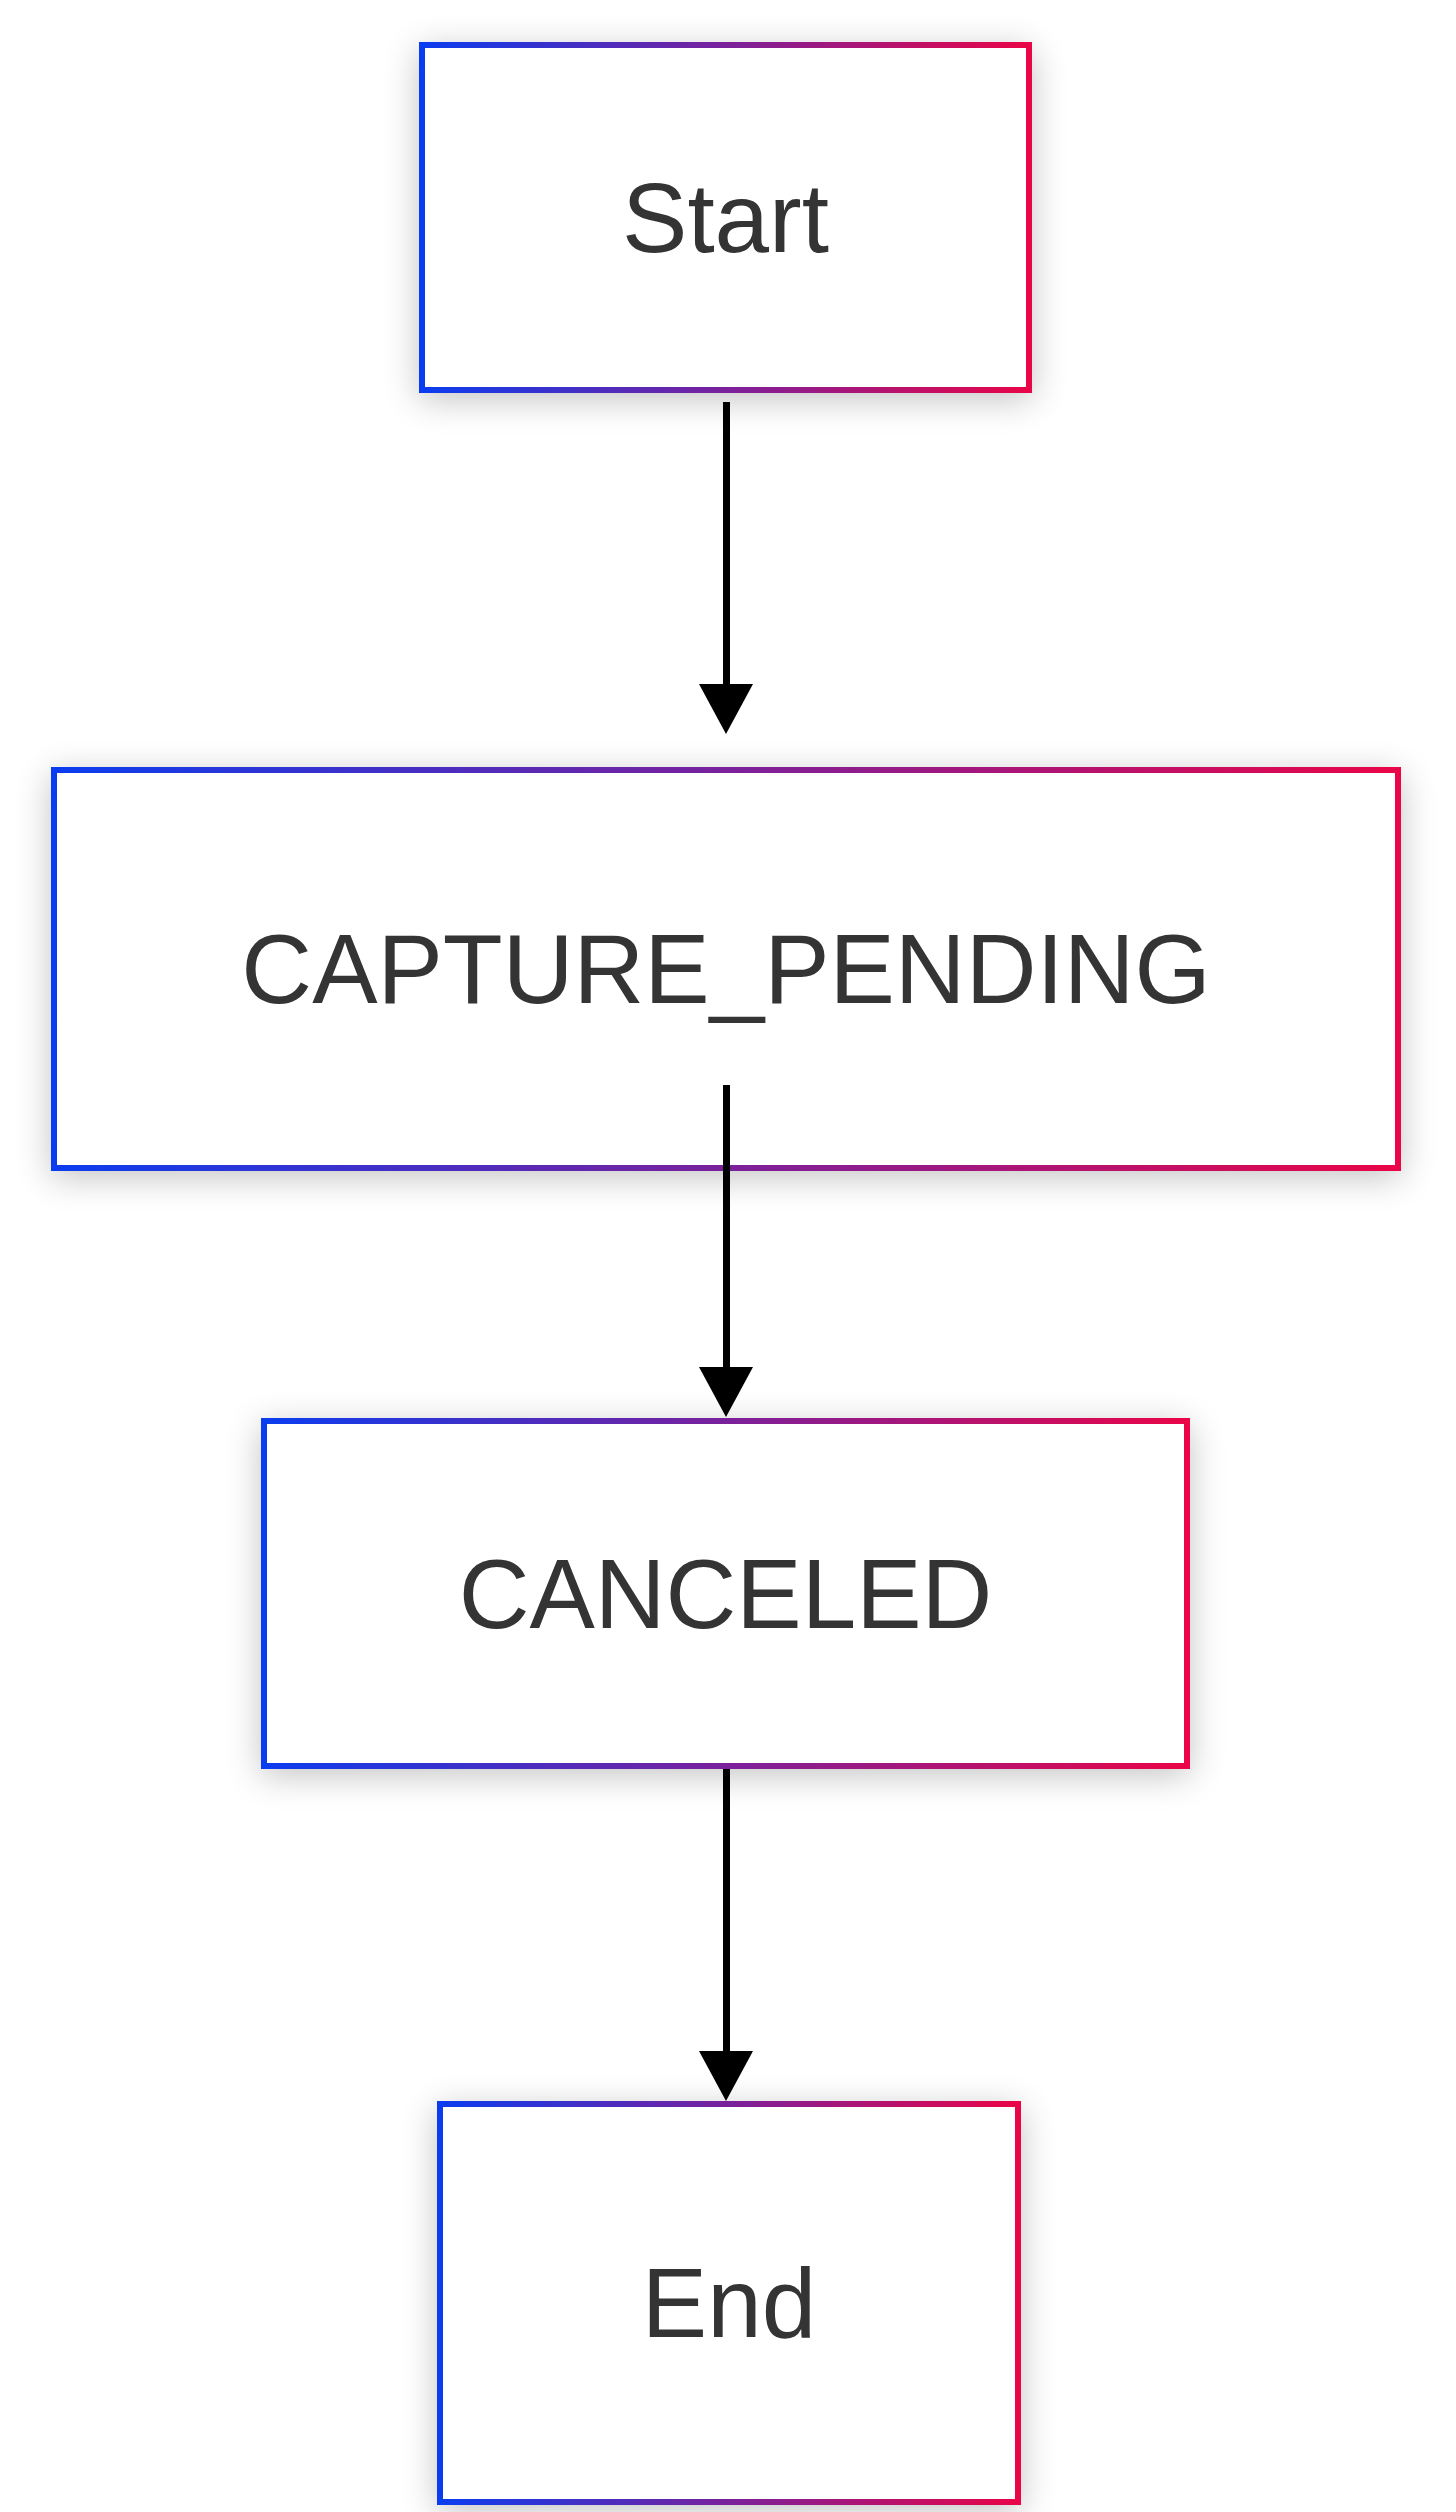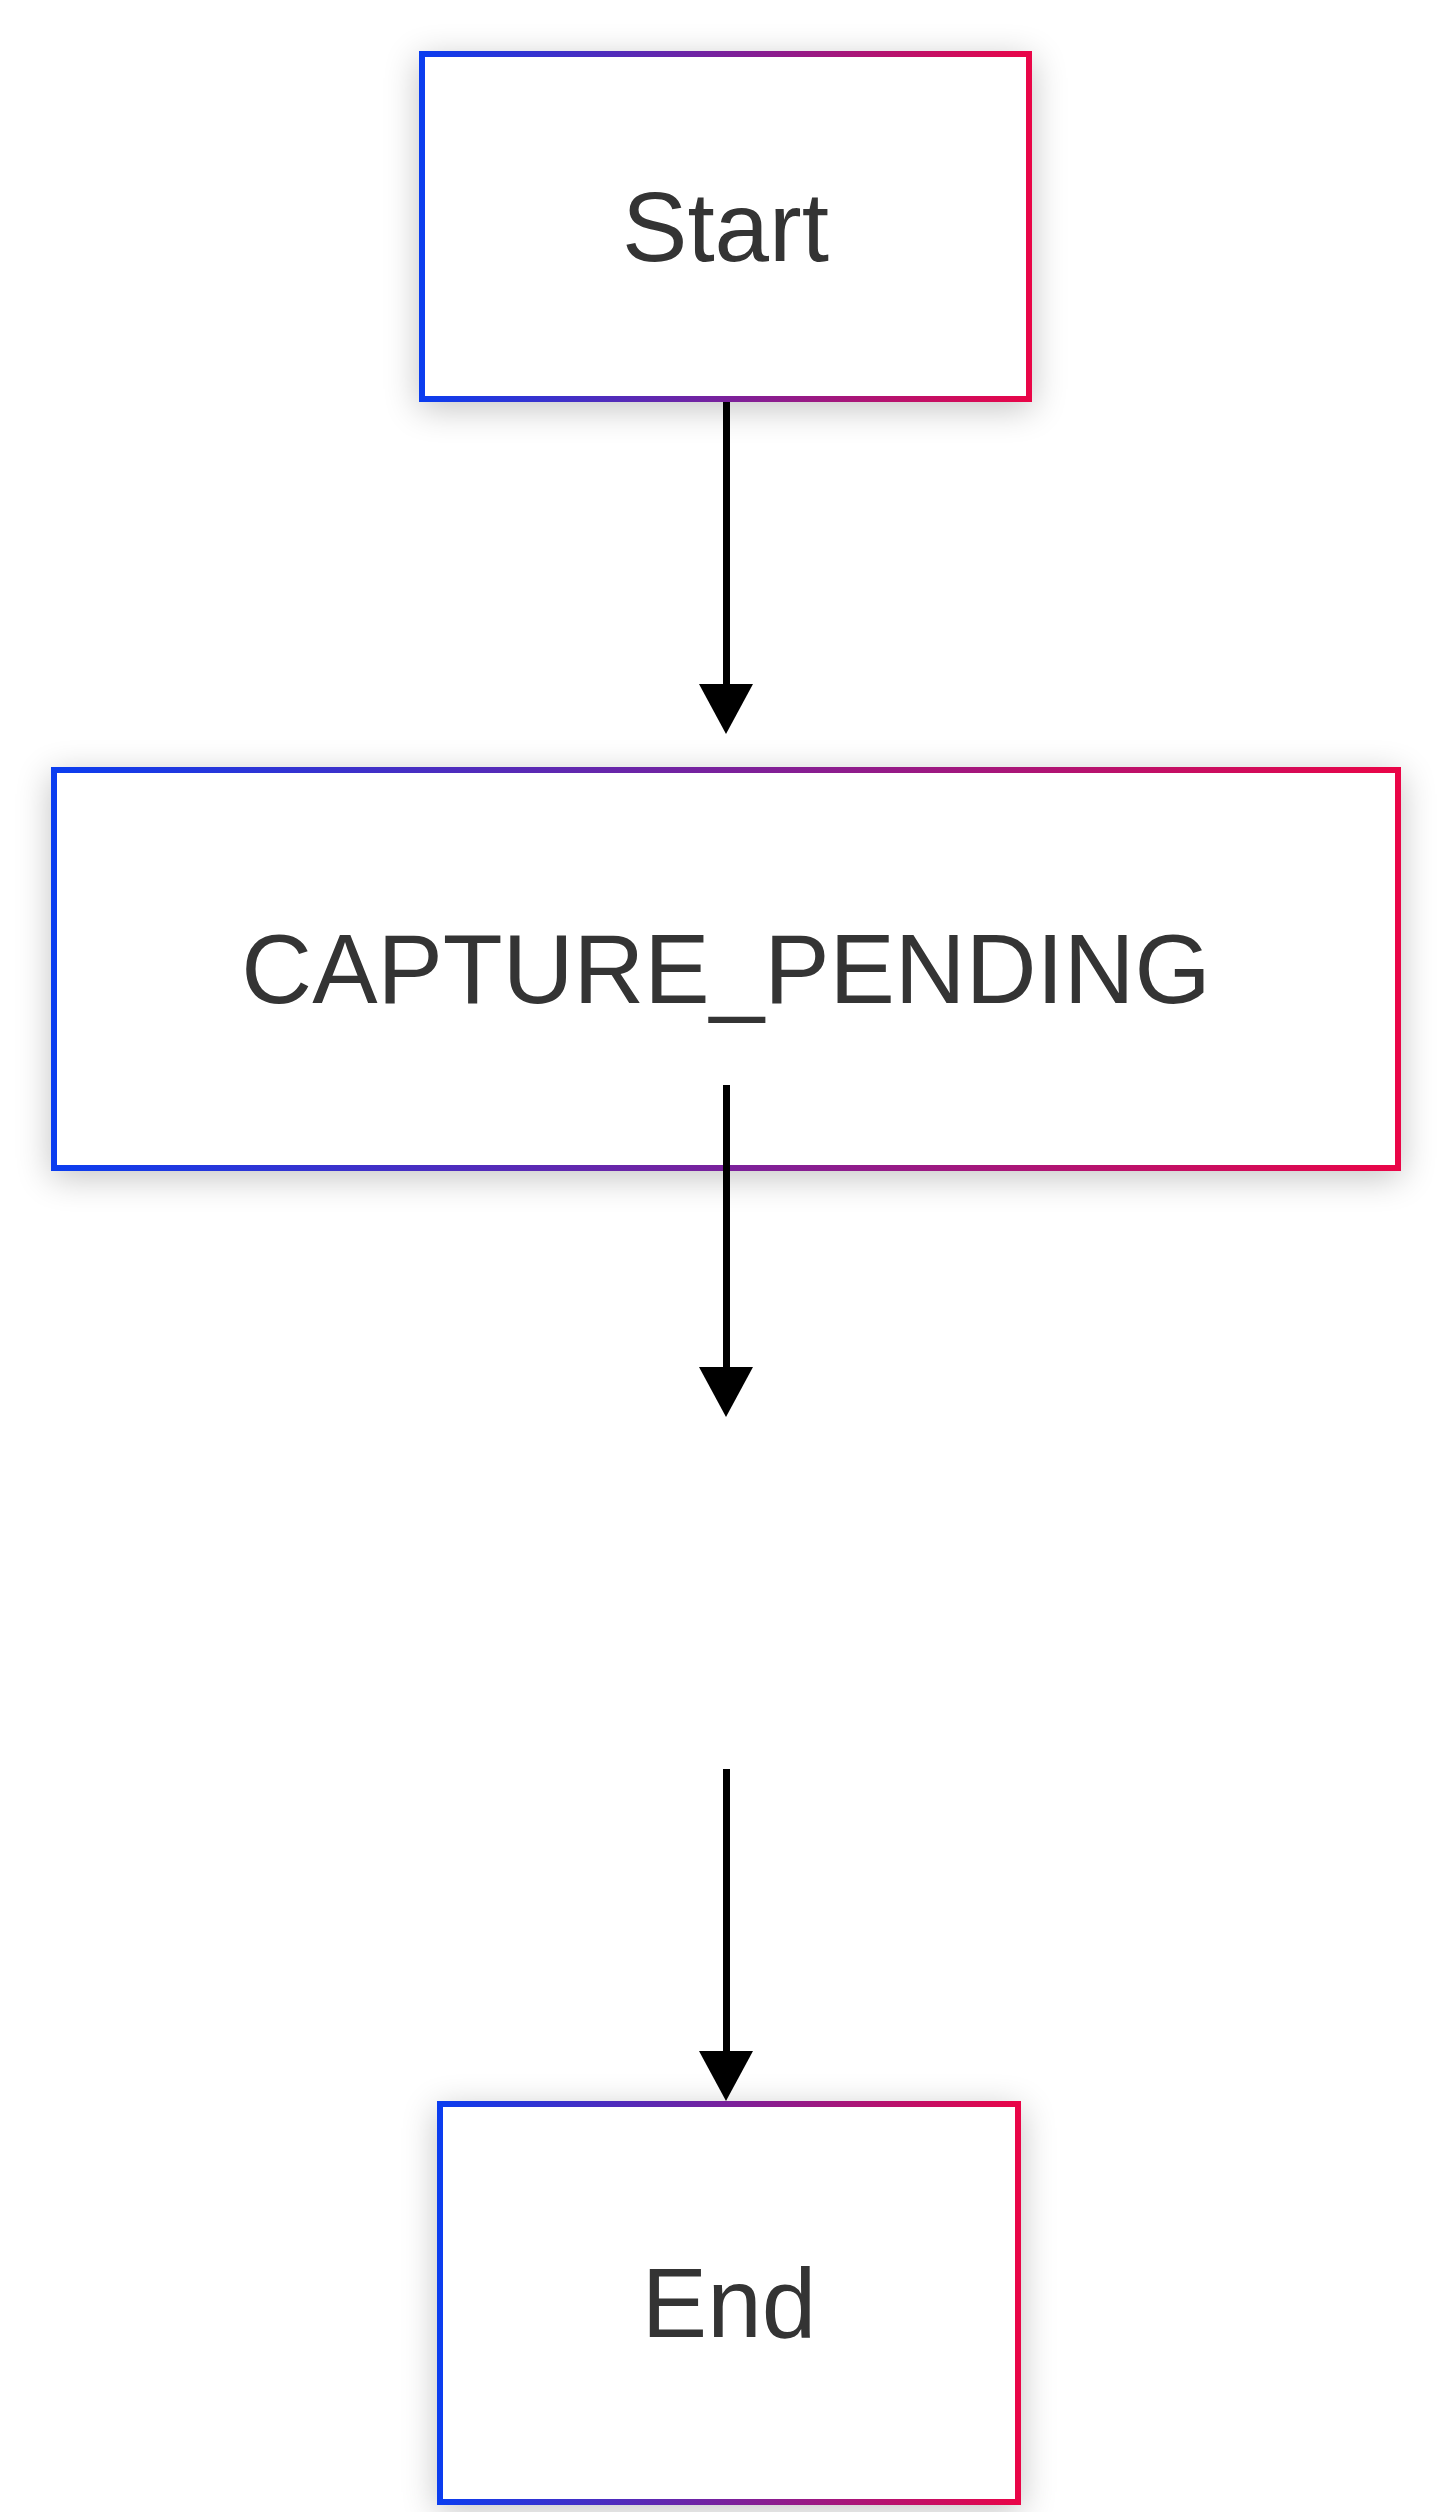--- a/index.html
+++ b/index.html
@@ -28,21 +28,21 @@
     align-items: center;
     justify-content: center;
   }
   .node-label {
     color: var(--label-color, #343434);
     font-size: 98px;
     font-weight: 400;
     line-height: 1;
     white-space: nowrap;
   }
-  .node-start    { left: 419px;  top: 51px;   width: 613px;  height: 351px; align-items: center; }
+  .node-start    { left: 419px;  top: 42px;   width: 613px;  height: 351px; align-items: center; }
   .node-capture  { left: 51px;   top: 767px; width: 1350px; height: 404px; }
   .node-canceled { left: 261px;  top: 1418px; width: 929px; height: 351px; }
   .node-end      { left: 437px;  top: 2101px; width: 584px;  height: 404px; }
 
   .edge-line {
     position: absolute;
     width: 6.5px;
     left: 723px;
     background: var(--arrow-color, #000000);
   }
@@ -74,20 +74,23 @@
   <div class="edge-line edge1-line"></div>
   <div class="edge-arrowhead edge1-head"></div>
 
   <div class="node node-capture">
     <span class="node-label">CAPTURE_PENDING</span>
   </div>
 
   <div class="edge-line edge2-line"></div>
   <div class="edge-arrowhead edge2-head"></div>
 
+  <div class="node node-canceled">
+    <span class="node-label">CANCELED</span>
+  </div>
 
   <div class="edge-line edge3-line"></div>
   <div class="edge-arrowhead edge3-head"></div>
 
   <div class="node node-end">
     <span class="node-label">End</span>
   </div>
 
 </div>
 

